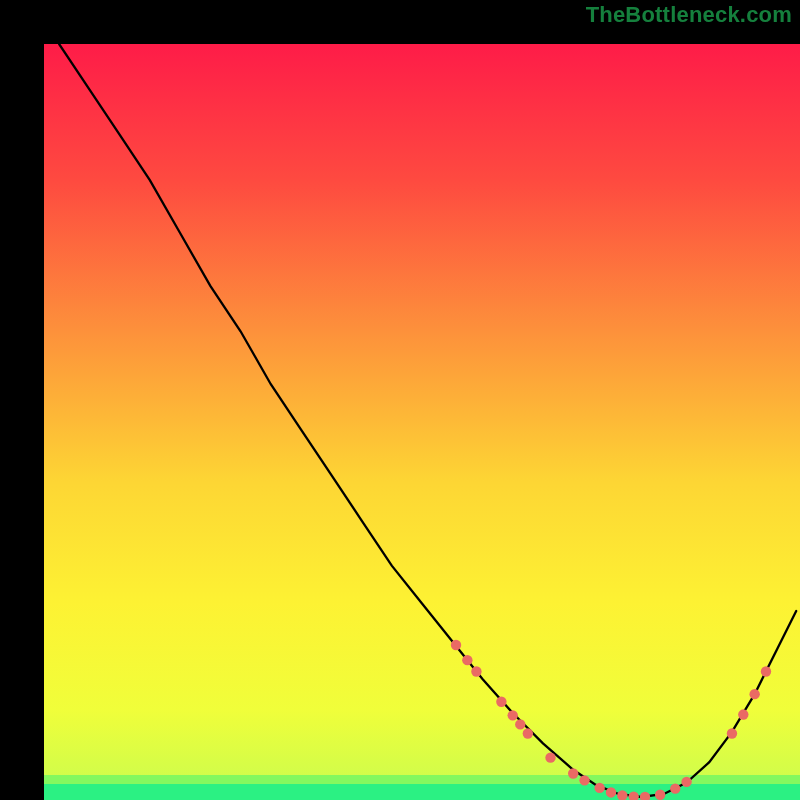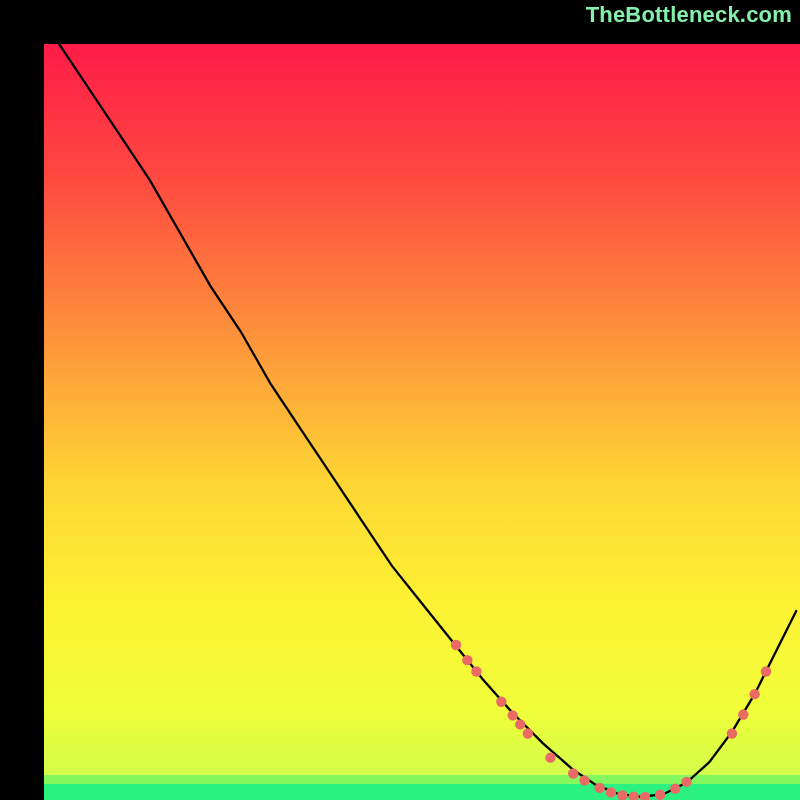--- a/index.html
+++ b/index.html
@@ -23,21 +23,21 @@
     position: absolute;
     left: 22px;
     top: 22px;
     width: 756px;
     height: 756px;
   }
   .watermark {
     position: absolute;
     top: 2px;
     right: 8px;
-    color: #86efac;
+    color: #15803d;
     font-size: 22px;
     font-weight: 600;
     letter-spacing: 0.2px;
     font-family: Arial, Helvetica, sans-serif;
     user-select: none;
   }
   svg {
     display: block;
   }
 </style>

